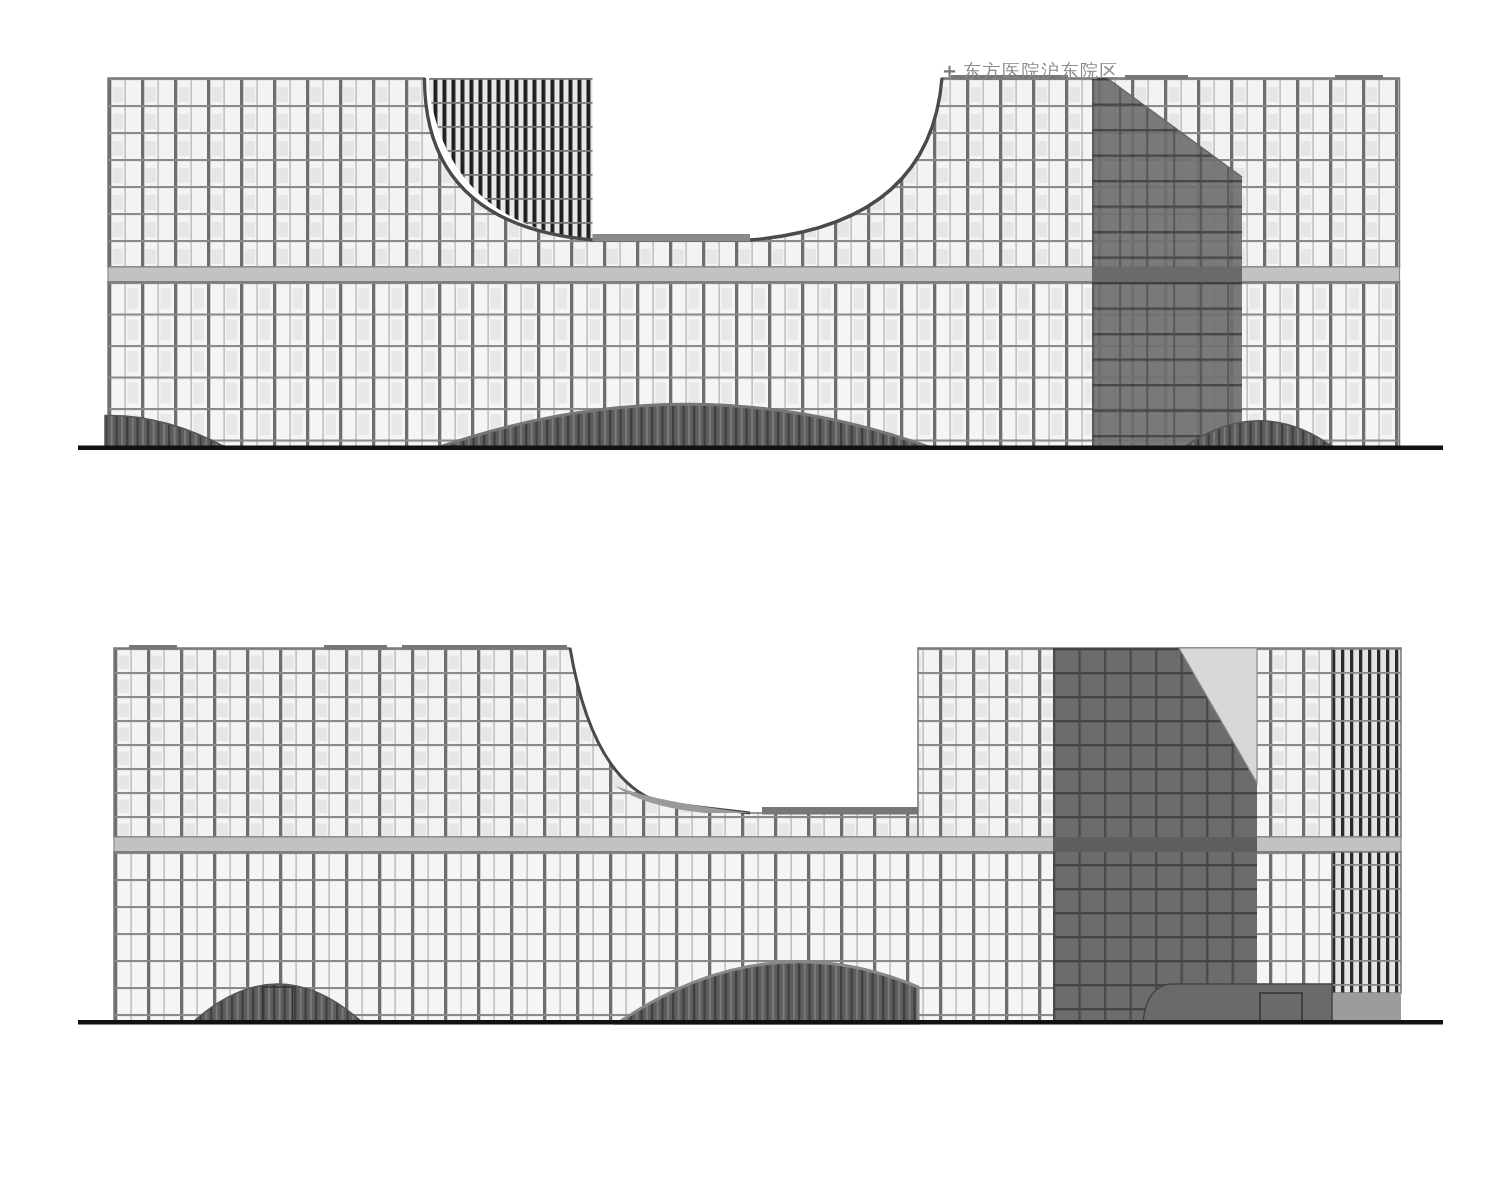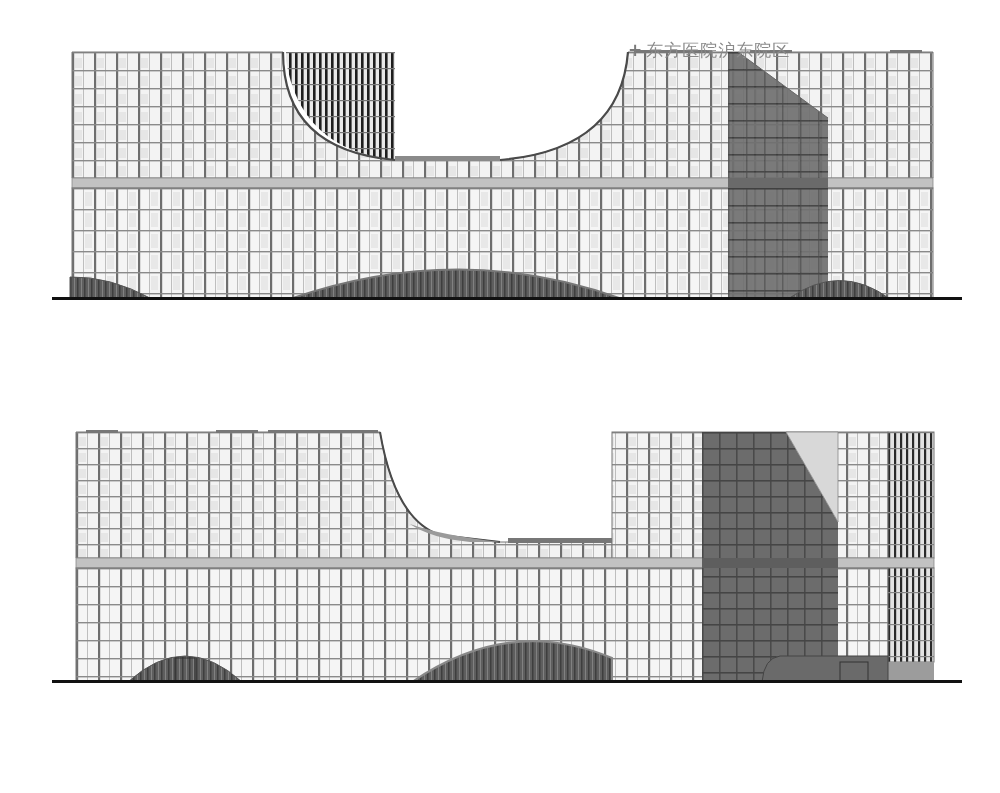--- a/index.html
+++ b/index.html
@@ -1,21 +1,21 @@
 <!DOCTYPE html>
 <html><head>
 <meta charset="utf-8">
 <style>
   html,body{margin:0;padding:0;background:#ffffff;}
   body{width:1000px;height:793px;overflow:hidden;position:relative;font-family:"DejaVu Sans",sans-serif;}
   .elev{position:absolute;left:0;width:1000px;}
   #elev-top{top:0;height:320px;}
   #elev-bottom{top:400px;height:310px;}
   svg{display:block;}
-  .sign{position:absolute;font-size:17px;color:#8a8a8a;letter-spacing:1px;white-space:nowrap;}
+  .sign{position:absolute;font-size:12px;color:#8a8a8a;letter-spacing:1px;white-space:nowrap;}
   #sign-top{left:628px;top:39px;}
   .plus{font-weight:bold;color:#7a7a7a;margin-right:3px;}
 </style>
 </head>
 <body>
 
 <div class="elev" id="elev-top">
   <svg width="1000" height="320" viewBox="0 0 1000 320">
     <defs>
       <pattern id="gridA" x="72" y="52" width="22" height="18" patternUnits="userSpaceOnUse">

